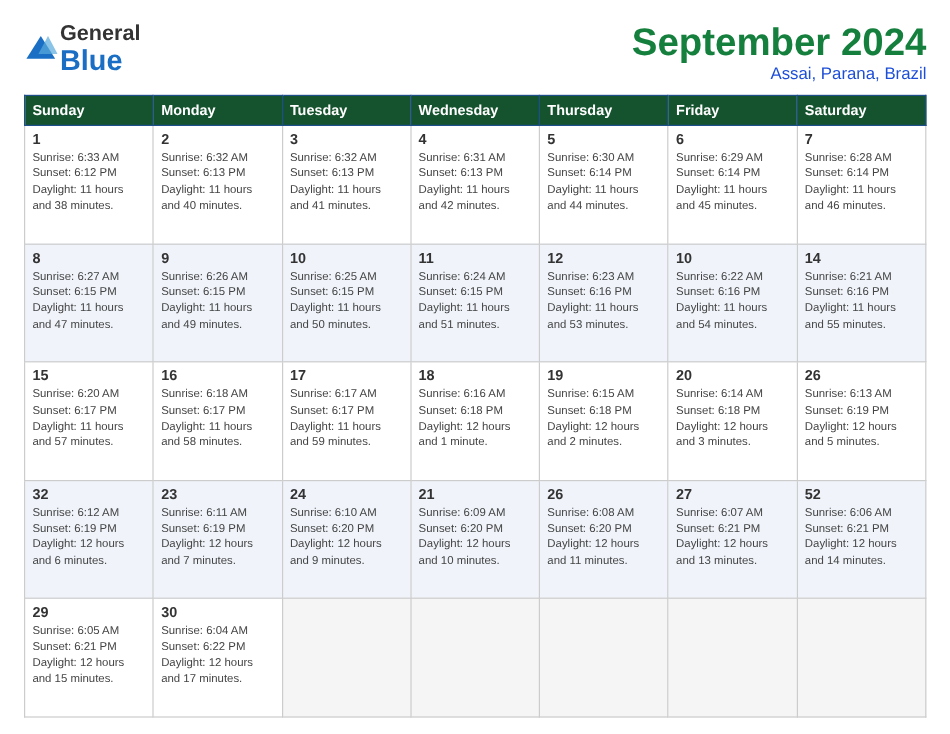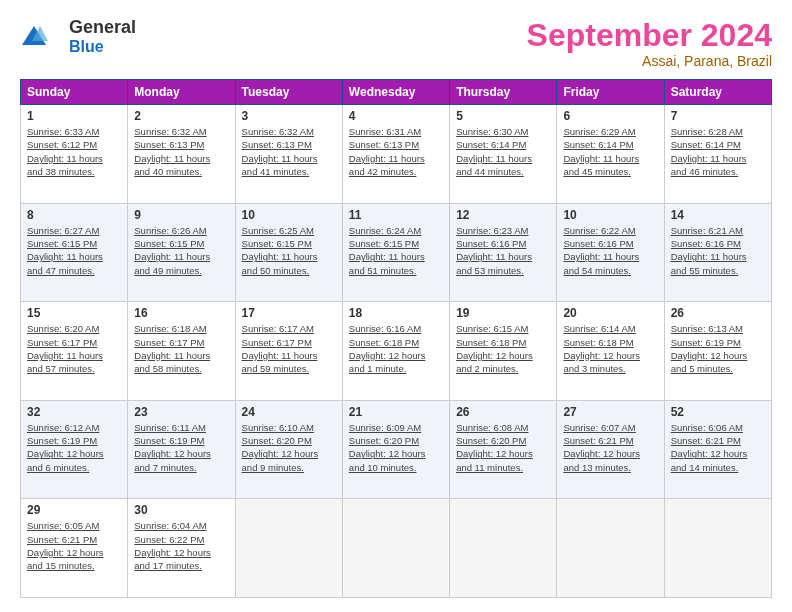--- a/index.html
+++ b/index.html
@@ -24,57 +24,56 @@
       margin-bottom: 10px;
     }
     .logo {
       display: flex;
       align-items: center;
     }
     .logo-text {
       display: flex;
       flex-direction: column;
       line-height: 1.1;
-      margin-left: 19px;
     }
     .logo-general {
       font-size: 18px;
       font-weight: bold;
       color: #333;
     }
     .logo-blue {
-      font-size: 16px;
+      font-size: 24px;
       font-weight: bold;
       color: #1a6fc4;
     }
     .logo-icon {
       width: 28px;
       height: 28px;
       margin-right: 2px;
     }
     .title-block {
       text-align: right;
     }
     .month-title {
       font-size: 32px;
       font-weight: bold;
-      color: #ec4899;
+      color: #15803d;
       line-height: 1.1;
     }
     .location {
       font-size: 14px;
-      color: #a16207;
+      color: #1d4ed8;
     }
     .calendar {
       border-collapse: collapse;
       width: 100%;
       flex: 1;
     }
     .calendar th {
-      background: #a21caf;
+      background: #14532d;
       color: #fff;
       font-size: 12px;
       font-weight: bold;
       padding: 5px 6px;
       text-align: left;
       border: 1px solid #1e4f8a;
     }
     .calendar td {
       border: 1px solid #ccc;
       vertical-align: top;
@@ -90,21 +89,20 @@
     .day-num {
       font-size: 12px;
       font-weight: bold;
       color: #333;
       display: block;
       margin-bottom: 2px;
     }
     .day-info {
       line-height: 1.4;
       color: #444;
-      text-decoration: underline;
     }
     .row-shaded td {
       background: #f0f4fa;
     }
   </style>
 </head>
 <body>
 
 <div class="page">
   <div class="header">

